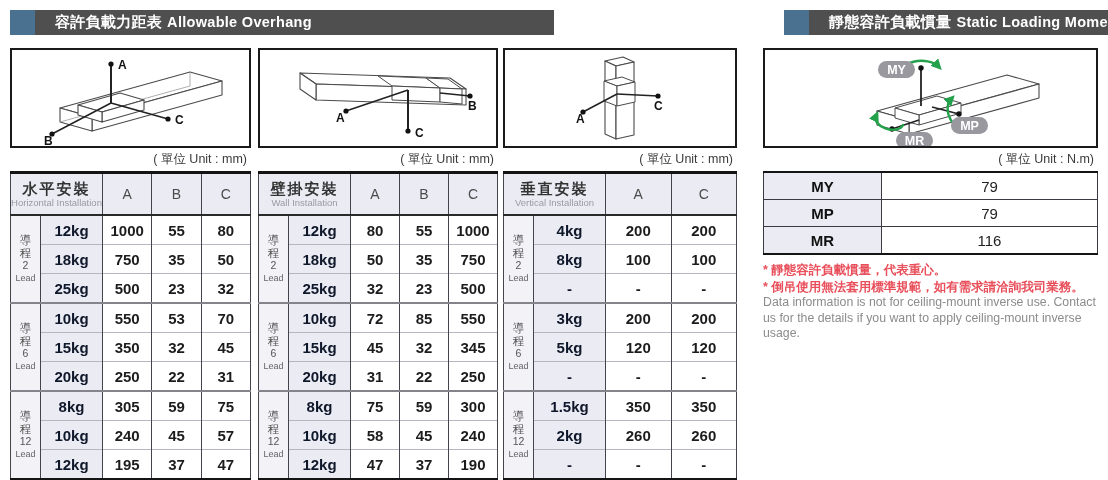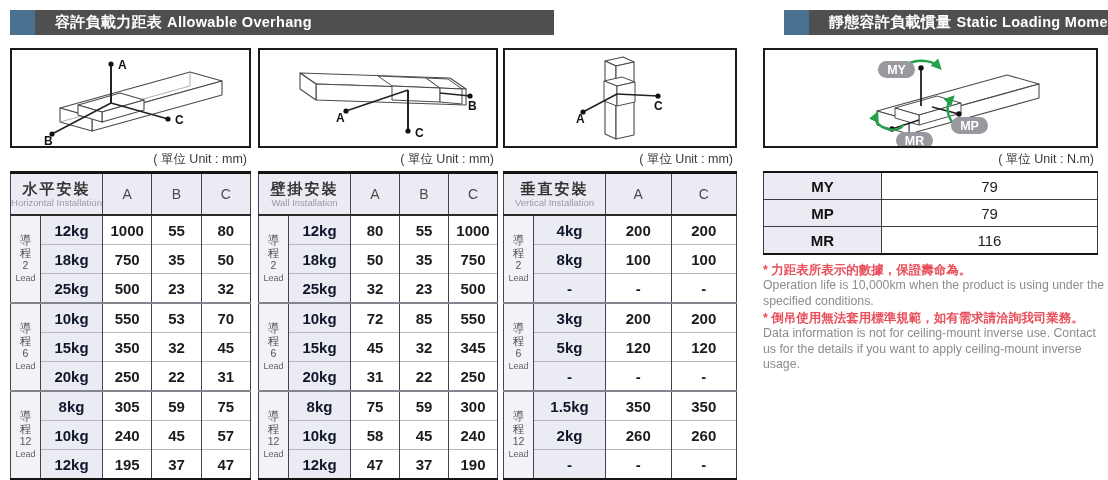--- a/index.html
+++ b/index.html
@@ -477,19 +477,18 @@
       <td class="m-val">79</td>
     </tr>
     <tr>
       <td class="m-label">MR</td>
       <td class="m-val">116</td>
     </tr>
   </tbody>
     </table>
 
   <div id="notes">
-    <div class="note-zh">* 力距表所表示的數據，保證壽命為。</div>
-    <div class="note-en">Operation life is 10,000km when the product is using under the specified conditions.</div>
+    <div class="note-zh">* 靜態容許負載慣量，代表重心。</div>
     <div class="note-zh">* 倒吊使用無法套用標準規範，如有需求請洽詢我司業務。</div>
     <div class="note-en">Data information is not for ceiling-mount inverse use. Contact us for the details if you want to apply ceiling-mount inverse usage.</div>
   </div>
 
 </div>
 
 </body></html>

